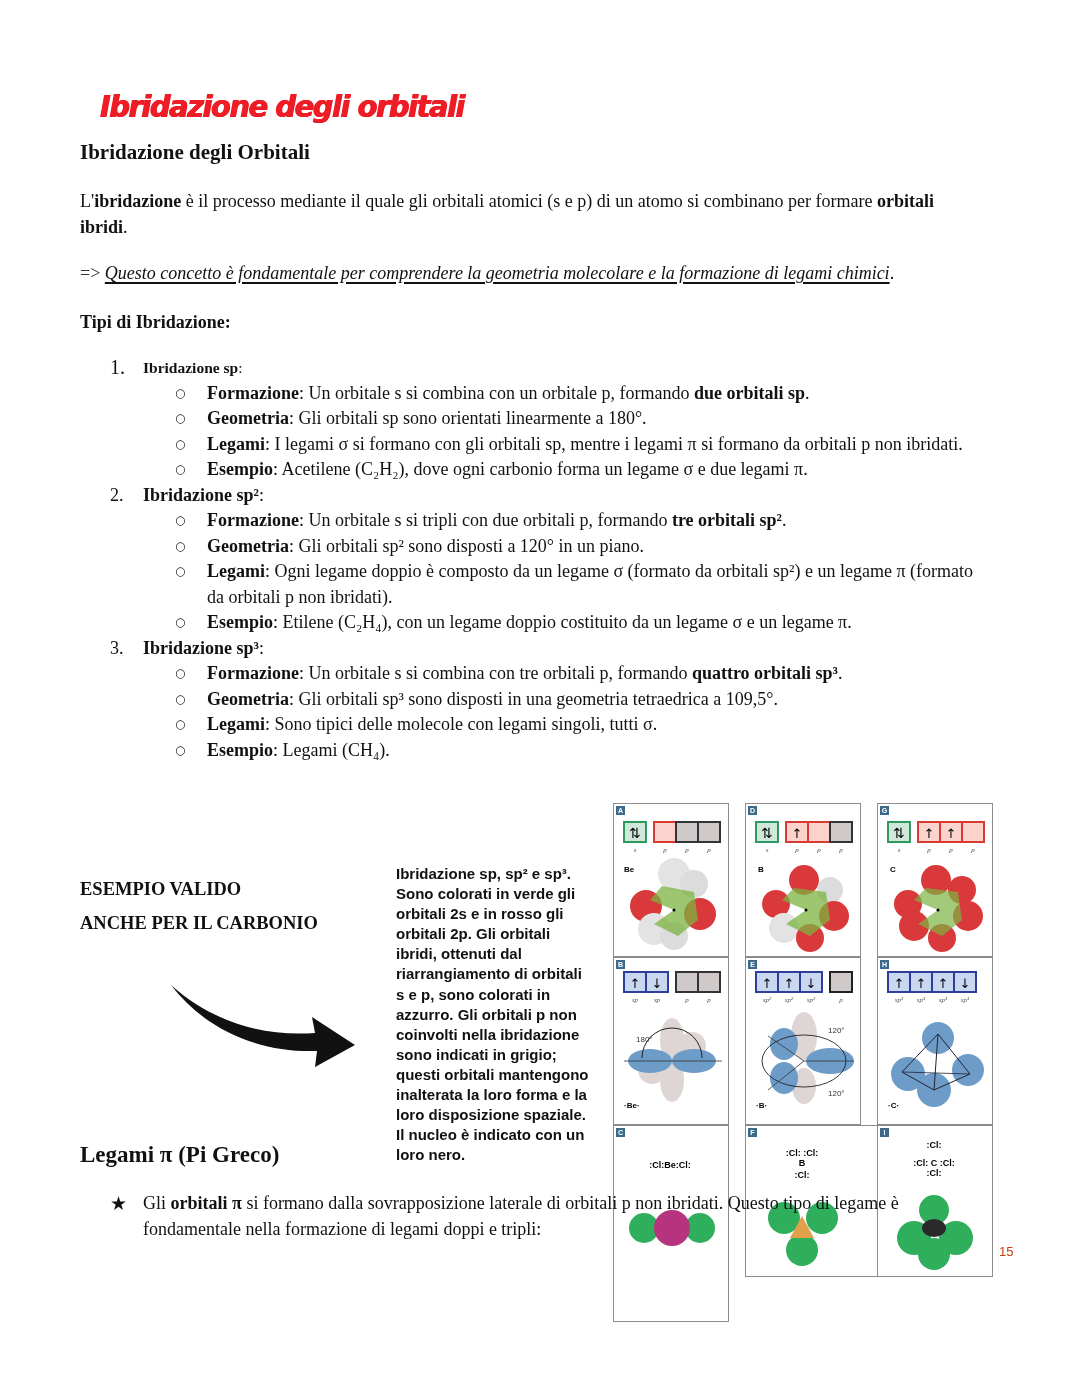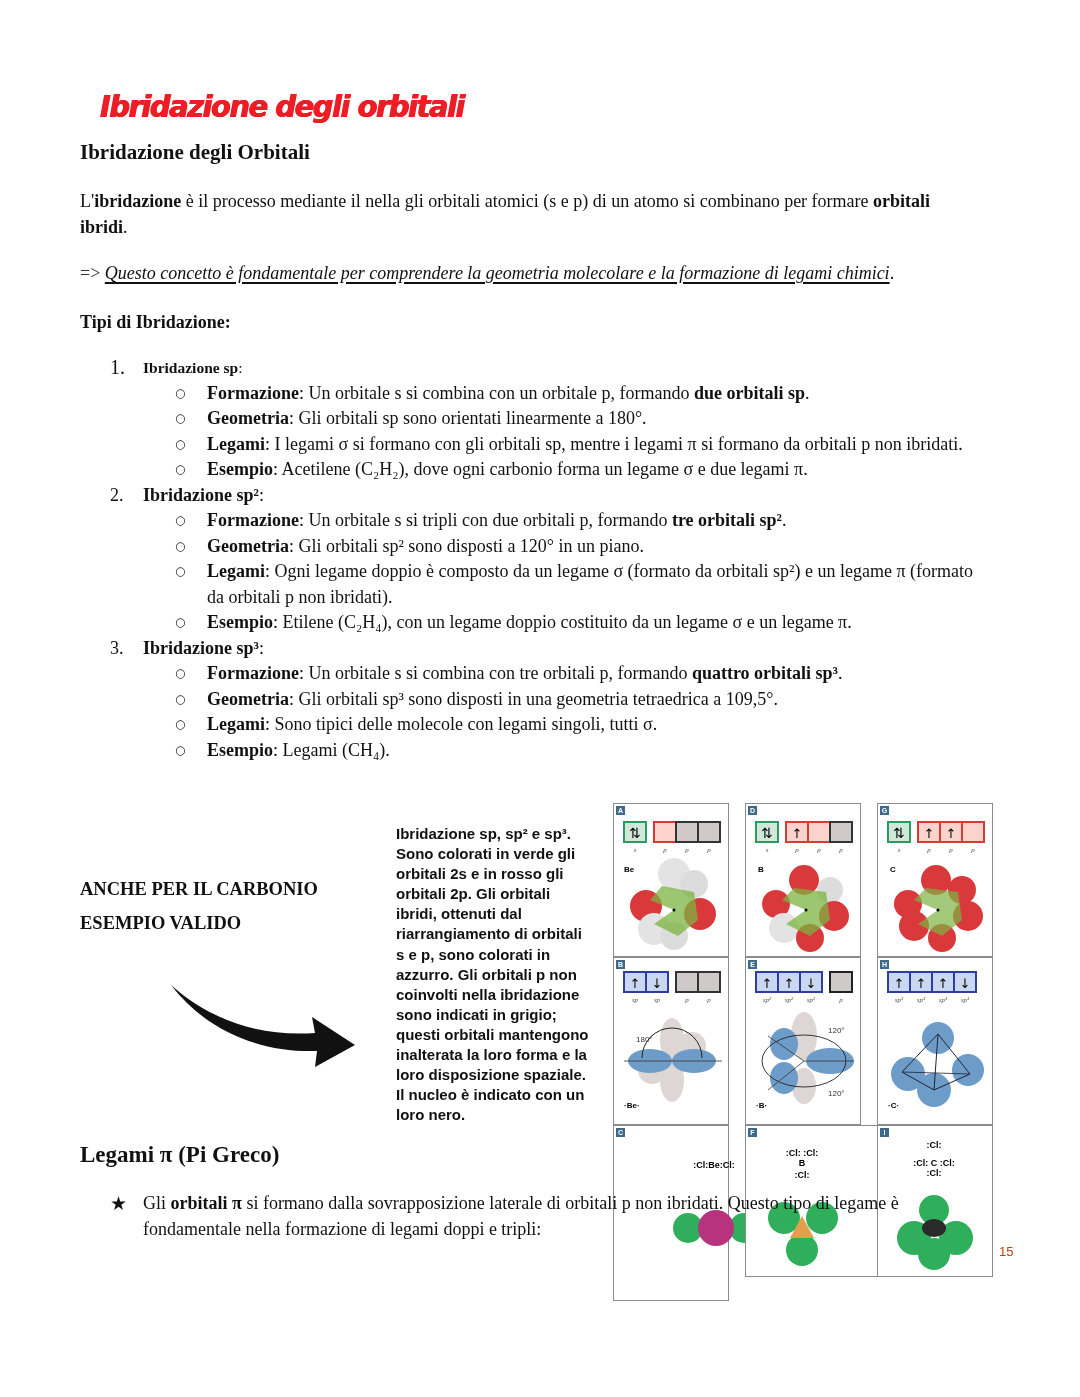--- a/index.html
+++ b/index.html
@@ -19,39 +19,39 @@
   .lvl1 { position: relative; height: 25.5px; line-height: 25.5px; }
   .lvl1 .num { position: absolute; left: 30px; font-size: 18px; }
   .lvl1 .num.big { font-size: 20px; }
   .lvl1 .txt { position: absolute; left: 63px; font-weight: bold; }
   .lvl1 .txt.small { font-size: 15.5px; }
   .lvl2 { position: relative; line-height: 25.5px; padding-left: 127px; }
   .lvl2 .bul { position: absolute; left: 95px; top: 0; font-family: "DejaVu Sans", sans-serif; font-size: 12px; }
   b { font-weight: bold; }
   .esempio { left: 80px; top: 872px; font-size: 18.5px; font-weight: bold; line-height: 34px; }
   .arrow { left: 165px; top: 975px; }
-  .caption { left: 396px; top: 824px; width: 215px; font-family: "Liberation Sans", sans-serif;
+  .caption { left: 396px; top: 864px; width: 215px; font-family: "Liberation Sans", sans-serif;
              font-weight: bold; font-size: 15px; line-height: 20.1px; color: #111; }
   .figure { left: 613px; top: 803px; width: 380px; height: 474px; }
   .panel { position: absolute; border: 1.5px solid #8c8c8c; background: #fff; box-sizing: border-box; }
   .plabel { position: absolute; left: 2px; top: 2px; width: 9px; height: 9px; background: #3d6a8a; color: #fff;
             font-family: "Liberation Sans", sans-serif; font-size: 7px; font-weight: bold; line-height: 9px; text-align: center; }
   .legami-pi { left: 80px; top: 1142px; font-size: 23px; font-weight: bold; }
   .star-item { left: 110px; top: 1191px; width: 860px; font-size: 18px; line-height: 25.5px; }
   .star-item .star { position: absolute; left: 0; top: 0; font-family: "DejaVu Sans", sans-serif; font-size: 19px; }
   .star-item .body { padding-left: 33px; }
   .pagenum { left: 999px; top: 1244px; font-family: "Liberation Sans", sans-serif; font-size: 13px; color: #c2410c; }
 </style>
 </head>
 <body>
 
 <div class="abs title-script">Ibridazione degli orbitali</div>
 <div class="abs h2">Ibridazione degli Orbitali</div>
 
-<div class="abs para intro"><span>L'</span><b>ibridazione</b><span> è il processo mediante il nella gli orbitali atomici (s e p) di un atomo si combinano per formare </span><b>orbitali ibridi</b><span>.</span></div>
+<div class="abs para intro"><span>L'</span><b>ibridazione</b><span> è il processo mediante il quale gli orbitali atomici (s e p) di un atomo si combinano per formare </span><b>orbitali ibridi</b><span>.</span></div>
 
 <div class="abs para note"><span style="color:#333">=&gt; </span><span class="u">Questo concetto è fondamentale per comprendere la geometria molecolare e la formazione di legami chimici</span><span>.</span></div>
 
 <div class="abs tipi">Tipi di Ibridazione:</div>
 
 <div class="abs list">
 
   <div class="lvl1">
     <span class="num big">1.</span>
     <span class="txt small"><span>Ibridazione sp</span><span style="font-weight:normal">:</span></span>
@@ -74,22 +74,22 @@
     <span class="num">3.</span>
     <span class="txt"><span>Ibridazione sp³</span><span style="font-weight:normal">:</span></span>
   </div>
   <div class="lvl2"><span class="bul">○</span><b>Formazione</b><span>: Un orbitale s si combina con tre orbitali p, formando </span><b>quattro orbitali sp³</b><span>.</span></div>
   <div class="lvl2"><span class="bul">○</span><b>Geometria</b><span>: Gli orbitali sp³ sono disposti in una geometria tetraedrica a 109,5°.</span></div>
   <div class="lvl2"><span class="bul">○</span><b>Legami</b><span>: Sono tipici delle molecole con legami singoli, tutti σ.</span></div>
   <div class="lvl2"><span class="bul">○</span><b>Esempio</b><span>: Legami (CH₄).</span></div>
 </div>
 
 <div class="abs esempio">
+  <div>ESEMPIO VALIDO</div>
   <div>ANCHE PER IL CARBONIO</div>
-  <div>ESEMPIO VALIDO</div>
 </div>
 
 <div class="abs arrow">
   <svg width="195" height="95" viewBox="0 0 195 95">
     <path d="M6 10 C 45 45, 95 62, 150 58 L 147 42 L 190 70 L 150 92 L 152 76 C 95 78, 40 55, 6 10 Z" fill="#111"></path>
   </svg>
 </div>
 
 <div class="abs caption">
   <div>Ibridazione sp, sp² e sp³.</div>
@@ -256,21 +256,21 @@
         <circle cx="30" cy="116" r="17" fill="#6e9cc8"></circle>
       <circle cx="90" cy="112" r="16" fill="#6e9cc8"></circle>
         <circle cx="56" cy="132" r="17" fill="#6e9cc8"></circle>
       <polygon points="60,76 24,114 56,132 92,116" fill="none" stroke="#223" stroke-width="1"></polygon>
       <line x1="60" y1="76" x2="56" y2="132" stroke="#223" stroke-width="1"></line>
       <line x1="24" y1="114" x2="92" y2="116" stroke="#223" stroke-width="0.8"></line>
       <text x="10" y="150" font-size="8" font-weight="bold" font-family="Liberation Sans">·C·</text>
     </svg>
   </div>
 
-  <div class="panel" style="left:0;top:322px;width:116px;height:176px;padding-left:44px;">
+  <div class="panel" style="left:0;top:322px;width:116px;height:197px;">
     <span class="plabel">C</span>
     <svg width="113" height="148" viewBox="0 0 113 148">
       <text x="56" y="42" font-size="9" font-weight="bold" text-anchor="middle" font-family="Liberation Sans">:Cl:Be:Cl:</text>
       <circle cx="30" cy="102" r="15" fill="#2fae5c"></circle>
         <circle cx="86" cy="102" r="15" fill="#2fae5c"></circle>
       <circle cx="58" cy="102" r="18" fill="#b8337e"></circle>
     </svg>
   </div>
   <div class="panel" style="left:132px;top:322px;width:136px;height:152px;">
     <span class="plabel">F</span>

